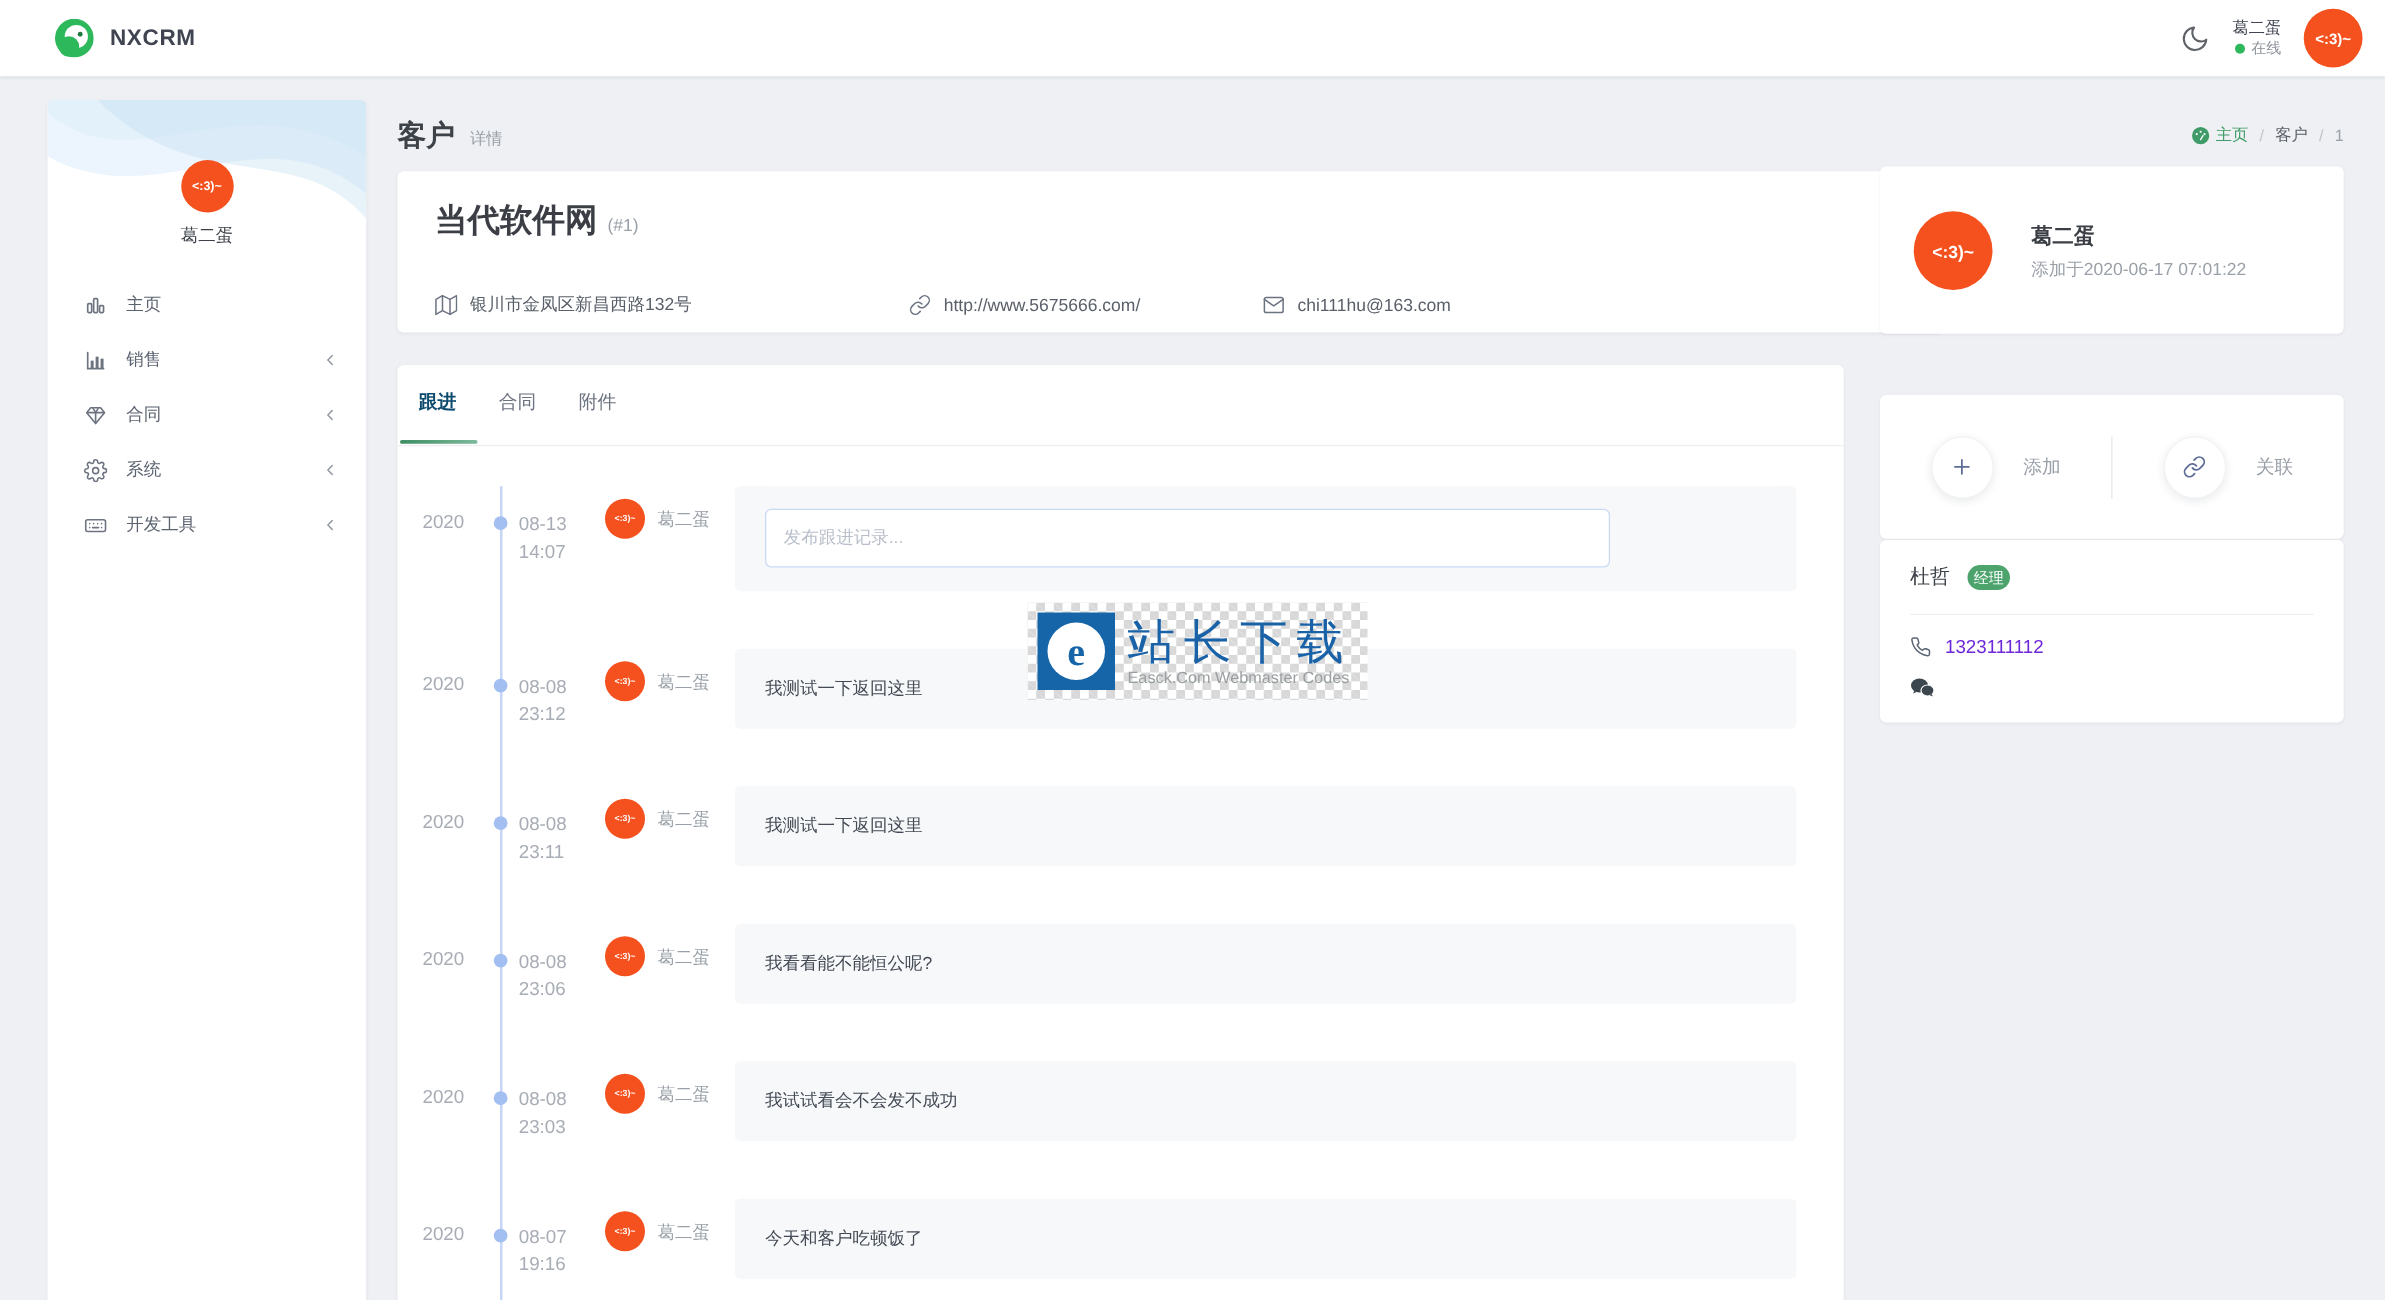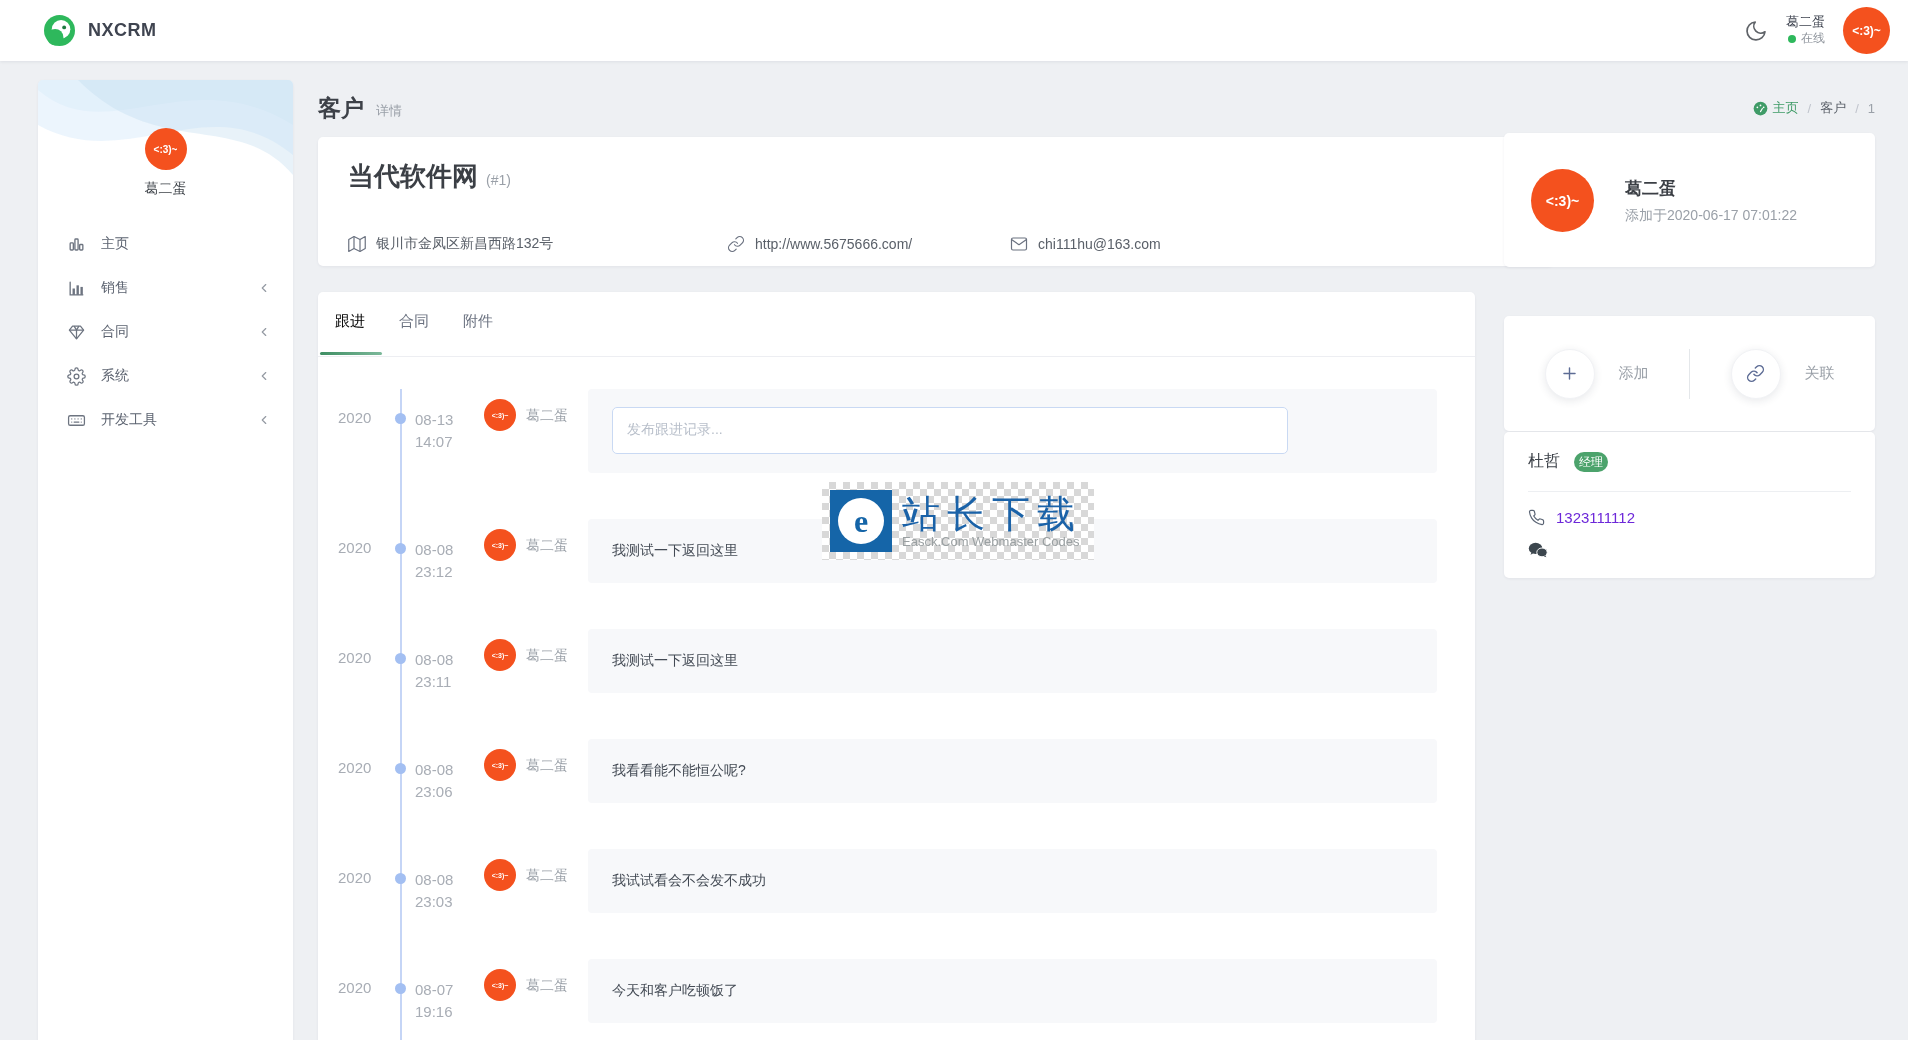--- a/index.html
+++ b/index.html
@@ -55,21 +55,21 @@
   .cust-info { position:absolute; top:98px; left:0; right:0; height:22px; }
   .cust-info-item { position:absolute; display:flex; align-items:center; gap:10px; font-size:14px; color:#5a6069; }
   .cust-info-item .c-icon { width:18px; height:18px; color:#6b7280; }
   .ci-address { left:30px; } .ci-website { left:409px; } .ci-email { left:692px; }
 
   
   .tabs-card { left:318px; top:292px; width:1157px; height:800px; overflow:hidden; }
   .tabs-head { position:absolute; left:0; top:0; right:0; height:65px; border-bottom:1px solid #edeef2;
                display:flex; align-items:flex-start; padding:20px 0 0 17px; gap:34px; }
   .tab { position:relative; font-size:15px; color:#6b7280; padding-bottom:24px; cursor:pointer; }
-  .tab.active { color:#000000; font-weight:normal; }
+  .tab.active { color:#0c4a6e; font-weight:bold; }
   .tab.active::after { content:""; position:absolute; left:-15px; bottom:0; width:62px; height:3px;
                        background:linear-gradient(90deg,#3e8e63,#7db99b); border-radius:2px; }
   .timeline { position:absolute; left:0; top:65px; right:0; bottom:0; padding-top:32px; overflow:hidden; }
   .timeline::before { content:""; position:absolute; left:82px; top:32px; bottom:-50px; width:2px; background:#c5d5f6; }
   .t-row { position:relative; margin:0 38px 46px 0; }
   .t-year { position:absolute; left:20px; top:20px; font-size:15px; color:#a8adb5; }
   .t-dot { position:absolute; left:77px; top:24px; width:11px; height:11px; border-radius:50%; background:#a3bff2; z-index:2; }
   .t-date { position:absolute; left:97px; top:20px; font-size:15px; color:#a8adb5; line-height:1.45; }
   .t-date span { display:block; }
   .t-avatar { position:absolute; left:166px; top:10px; width:32px; height:32px; font-size:7px; }

